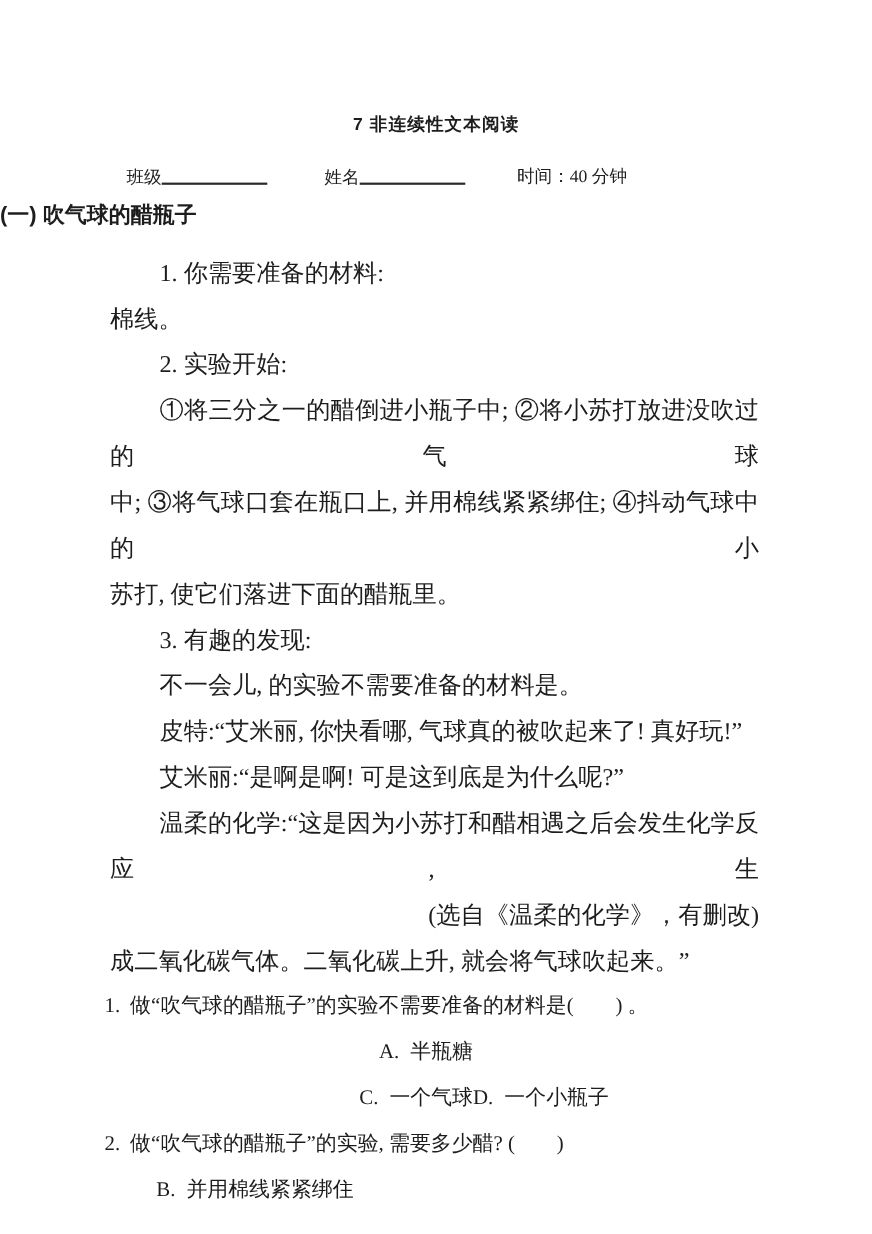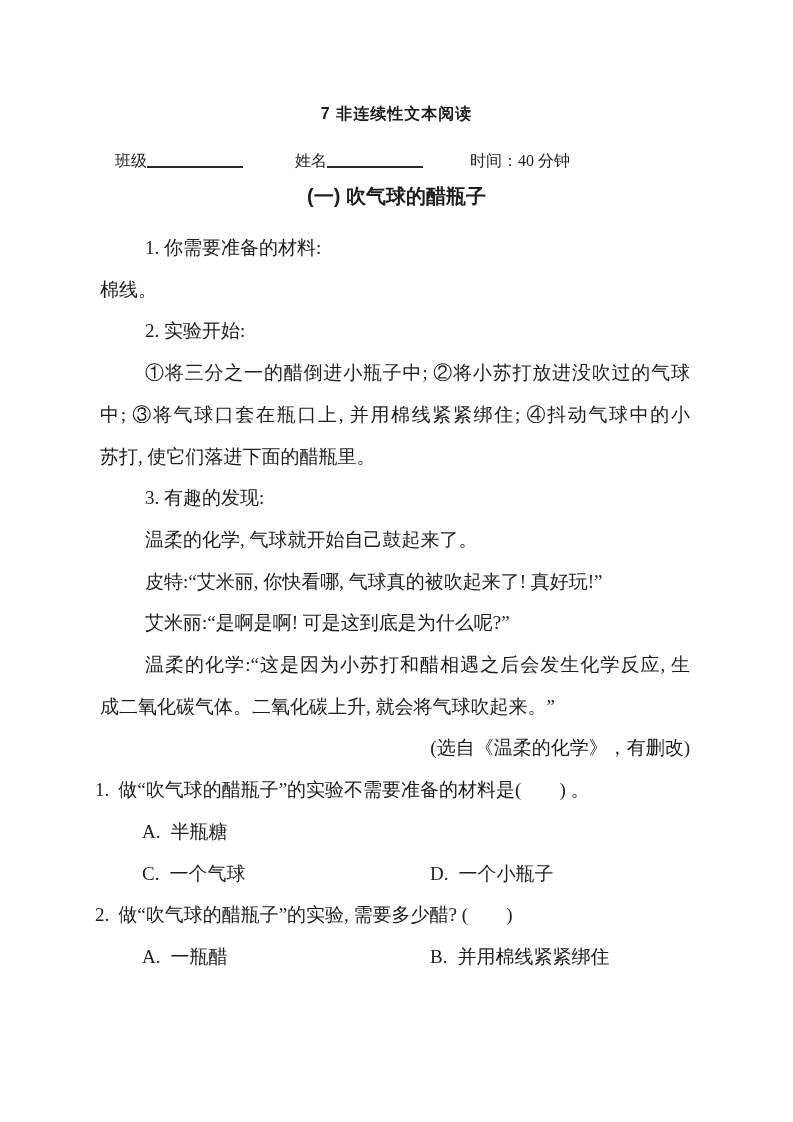--- a/index.html
+++ b/index.html
@@ -39,30 +39,29 @@
   .blank {
     display: inline-block;
     width: 96px;
     height: 18px;
     border-bottom: 2px solid #2a2a2a;
     margin-bottom: -2px;
   }
   .section-title {
     margin-top: 9px;
     line-height: 26px;
-    text-align: center;
     font-family: "Liberation Sans", "DejaVu Sans", sans-serif;
     font-weight: bold;
     font-size: 20px;
   }
   .passage {
     margin-top: 18px;
     margin-left: 100px;
     width: 590px;
-    font-size: 19px;
+    font-size: 22px;
     line-height: 41.7px;
   }
   .line { white-space: normal; }
   .indent { text-indent: 45px; }
   .full {
     text-align: justify;
     text-align-last: justify;
   }
   .source { text-align: right; }
   .questions {
@@ -70,21 +69,21 @@
     width: 595px;
     font-size: 19px;
     line-height: 41.7px;
   }
   .q-num { margin-right: 9px; }
   .opt-row {
     display: flex;
     padding-left: 47px;
   }
   .opt { white-space: nowrap; }
-  .opt-col1 { width: 288px; flex: 0 0 288px; }
+  .opt-col1 { width: 288px; flex: 0 0 288px; text-align: right; }
   .opt-label { margin-right: 10px; }
 </style>
 </head>
 <body>
 
 <div class="page">
 
   <div class="doc-title">7 非连续性文本阅读</div>
 
   <div class="fields">
@@ -96,43 +95,42 @@
   <div class="section-title">(一) 吹气球的醋瓶子</div>
 
   <div class="passage">
     <div class="line indent">1. 你需要准备的材料:</div>
     <div class="line">棉线。</div>
     <div class="line indent">2. 实验开始:</div>
     <div class="line indent full">①将三分之一的醋倒进小瓶子中; ②将小苏打放进没吹过的气球</div>
     <div class="line full">中; ③将气球口套在瓶口上, 并用棉线紧紧绑住; ④抖动气球中的小</div>
     <div class="line">苏打, 使它们落进下面的醋瓶里。</div>
     <div class="line indent">3. 有趣的发现:</div>
-    <div class="line indent">温柔的化学, 气球就开始自己鼓起来了。</div>
+    <div class="line indent">不一会儿, 的实验不需要准备的材料是。</div>
     <div class="line indent">皮特:“艾米丽, 你快看哪, 气球真的被吹起来了! 真好玩!”</div>
     <div class="line indent">艾米丽:“是啊是啊! 可是这到底是为什么呢?”</div>
     <div class="line indent full">温柔的化学:“这是因为小苏打和醋相遇之后会发生化学反应, 生</div>
+    <div class="line source">(选自《温柔的化学》，有删改)</div>
     <div class="line">成二氧化碳气体。二氧化碳上升, 就会将气球吹起来。”</div>
-    <div class="line source">(选自《温柔的化学》，有删改)</div>
   </div>
 
   <div class="questions">
 
     <div class="q-line">
       <span class="q-num">1.</span><span class="q-text">做“吹气球的醋瓶子”的实验不需要准备的材料是(　　) 。</span>
     </div>
     <div class="opt-row">
       <span class="opt opt-col1"><span class="opt-label">A.</span><span class="opt-text">半瓶糖</span></span>
     </div>
     <div class="opt-row">
       <span class="opt opt-col1"><span class="opt-label">C.</span><span class="opt-text">一个气球</span></span>
       <span class="opt"><span class="opt-label">D.</span><span class="opt-text">一个小瓶子</span></span>
     </div>
 
     <div class="q-line">
       <span class="q-num">2.</span><span class="q-text">做“吹气球的醋瓶子”的实验, 需要多少醋? (　　)</span>
     </div>
     <div class="opt-row">
-      <span class="opt opt-col1"><span class="opt-label">A.</span><span class="opt-text">一瓶醋</span></span>
       <span class="opt"><span class="opt-label">B.</span><span class="opt-text">并用棉线紧紧绑住</span></span>
     </div>
 
   </div>
 </div>
 
 </body></html>

